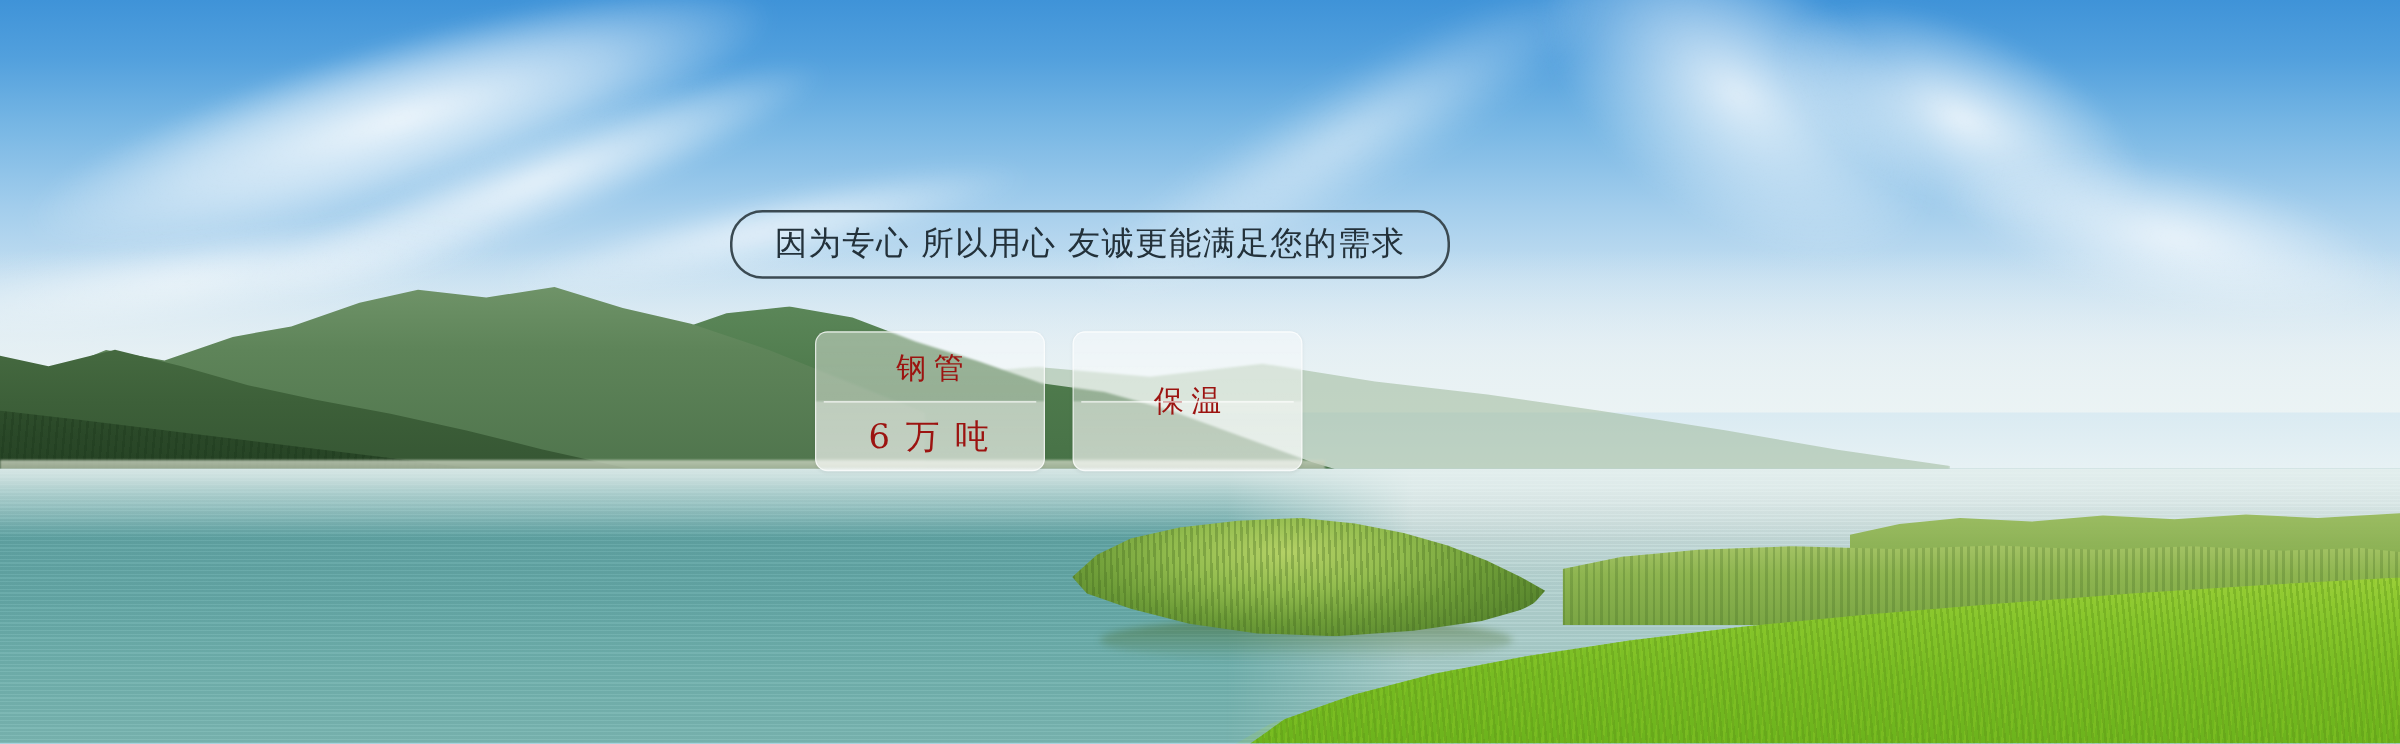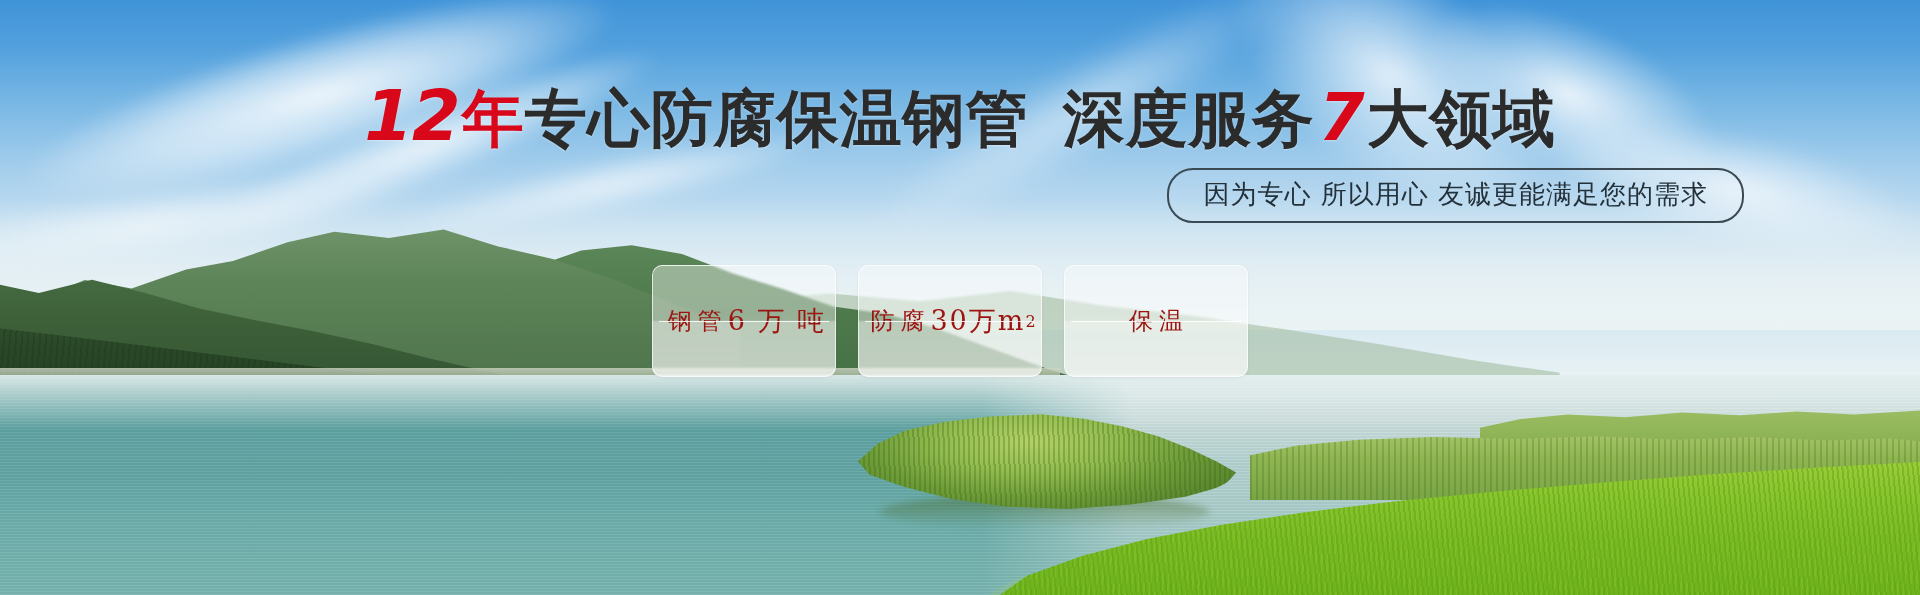--- a/index.html
+++ b/index.html
@@ -238,21 +238,21 @@
     font-size:66px;
     font-style:italic;
     font-weight:700;
     padding:0 1px 0 4px;
   }
   .headline .red-cjk{ color:#d8071a; }
   .headline .gap{ display:inline-block; width:34px; }
 
   .subtitle-wrap{
     position:absolute; left:0; top:168px; width:1744px;
-    display:flex; justify-content:flex-end;
+    display:flex; justify-content:center;
   }
   .subtitle{
     border:2px solid #3b4a52;
     border-radius:26px;
     padding:7px 34px 9px;
     font-family:"DejaVu Sans","Liberation Sans",sans-serif;
     font-size:26px;
     font-weight:500;
     color:#23313a;
     letter-spacing:1px;
@@ -267,21 +267,21 @@
     gap:22px;
   }
   .card{
     position:relative;
     width:182px;
     height:110px;
     border-radius:10px;
     background:linear-gradient(to bottom, rgba(255,255,255,.40) 0%, rgba(255,255,255,.42) 49%, rgba(255,255,255,.62) 51%, rgba(255,255,255,.66) 100%);
     border:1px solid rgba(255,255,255,.70);
     box-shadow:0 1px 3px rgba(0,0,0,.06);
-    display:flex; 
+    display:flex; flex-direction:column;
     align-items:center; justify-content:center;
     -webkit-backdrop-filter:blur(1px);
     backdrop-filter:blur(1px);
     text-align:center;
   }
   .card::after{
     content:"";
     position:absolute; left:6px; right:6px; top:50%;
     height:1px;
     background:rgba(255,255,255,.85);
@@ -347,44 +347,34 @@
 
     <div class="island-reflect"></div>
     <div class="island"></div>
 
     <div class="grass-fg-blur"></div>
     <div class="grass-fg"></div>
   </div>
 
   <div class="content">
 
-    <div class="headline">
-      <span class="num">12</span><span class="red-cjk">年</span><span>专心防腐保温钢管</span><span class="gap"></span><span>深度服务</span><span class="num7">7</span><span>大领域</span>
-    </div>
 
     <div class="subtitle-wrap">
       <div class="subtitle">因为专心 所以用心  友诚更能满足您的需求</div>
     </div>
 
     <div class="cards">
 
       <div class="card">
         <div class="card-label">钢管</div>
         <div class="card-value">
             <span>6 万 吨</span>
           </div>
       </div>
 
-      <div class="card">
-        <div class="card-label">防腐</div>
-        <div class="card-value">
-            <span>30万m</span>
-            <sup>2</sup>
-          </div>
-      </div>
 
       <div class="card">
         <div class="card-label">保温</div>
       </div>
 
     </div>
 
   </div>
 </div>
 

